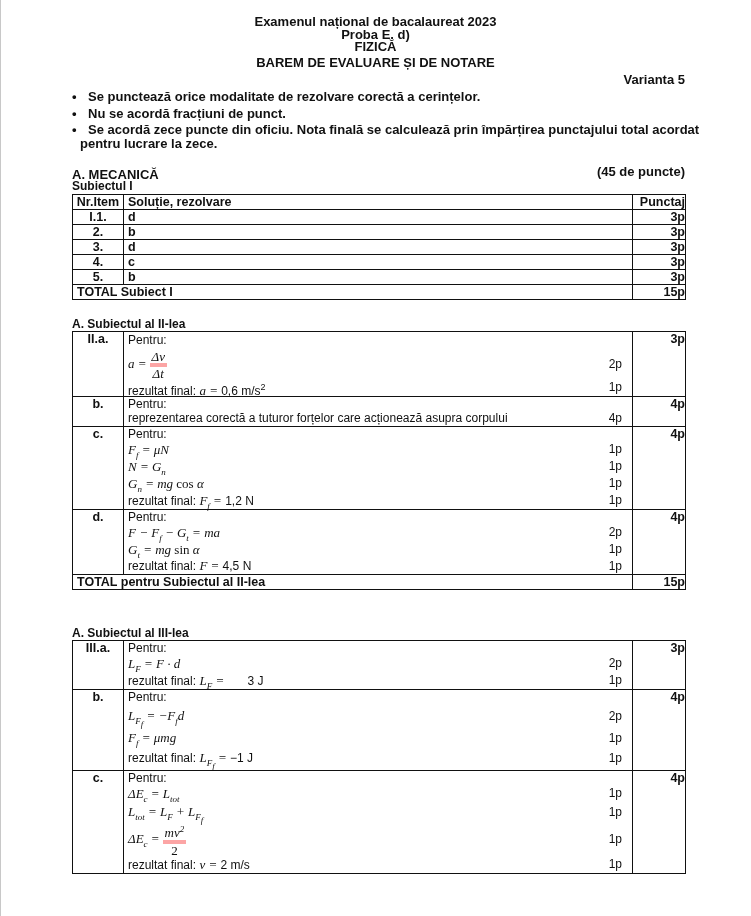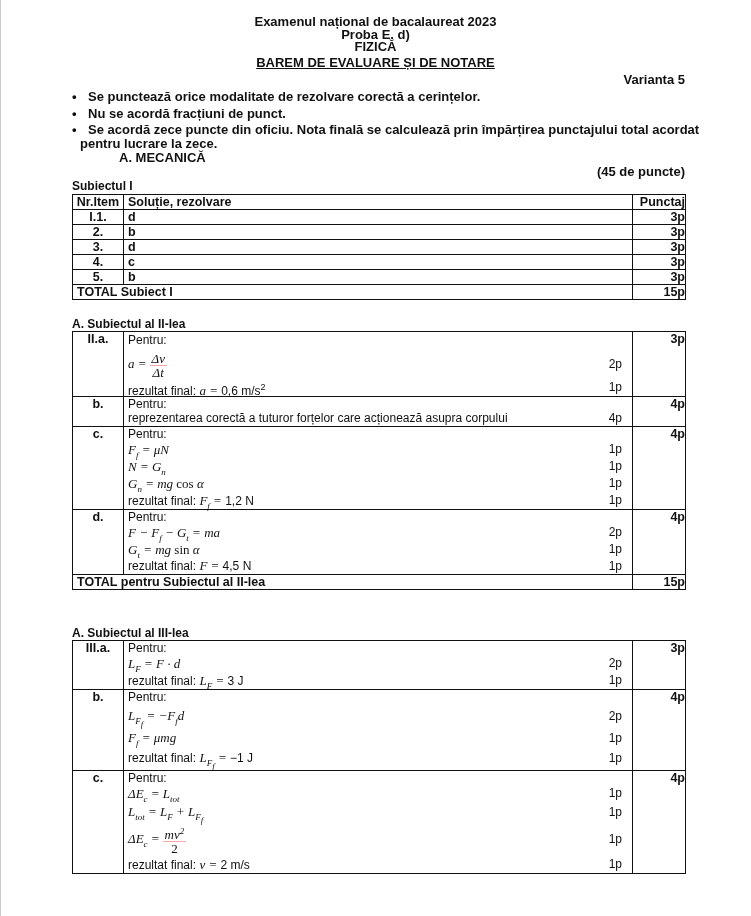--- a/index.html
+++ b/index.html
@@ -20,42 +20,42 @@
   .c3 { width:52px; text-align:right; padding:0; }
   .tII td { font-size:12px; }
   .tII .c1 { font-weight:bold; font-size:12.5px; }
   .tII .c3 { font-weight:bold; font-size:12.5px; }
   .row { position:relative; height:17px; line-height:17px; }
   .row .pt { position:absolute; right:10px; top:0; }
   .row.tall { height:30px; line-height:30px; }
   .row.tall2 { height:34px; line-height:34px; }
   .m { font-family:"Liberation Serif", serif; font-style:italic; font-size:13px; }
   .frac { display:inline-block; vertical-align:middle; text-align:center; line-height:13px; margin-left:3px; }
-  .frac .n { display:block; border-bottom:1px solid #fca5a5; padding:0 2px; }
+  .frac .n { display:block; border-bottom:4px solid #fca5a5; padding:0 2px; }
   .frac .d { display:block; padding:0 2px; }
   sub, sup { font-size:9px; }
   .total td { font-weight:bold; font-size:12.5px; height:14px; line-height:14px; }
 </style>
 </head>
 <body>
 
 <div class="leftbar"></div>
 
 <div class="abs hdr" style="top:15px;">Examenul național de bacalaureat 2023</div>
 <div class="abs hdr" style="top:28px;">Proba E. d)</div>
 <div class="abs hdr" style="top:40px;">FIZICĂ</div>
-<div class="abs hdr" style="top:56px;text-decoration:underline;">BAREM DE EVALUARE ȘI DE NOTARE</div>
+<div class="abs hdr" style="top:56px;">BAREM DE EVALUARE ȘI DE NOTARE</div>
 <div class="abs b t13" style="top:72px; right:66px;">Varianta 5</div>
 
 <div class="abs bullet" style="top:89px;"><span class="dot">•</span><span>Se punctează orice modalitate de rezolvare corectă a cerințelor.</span></div>
 <div class="abs bullet" style="top:106px;"><span class="dot">•</span><span>Nu se acordă fracțiuni de punct.</span></div>
 <div class="abs bullet" style="top:122px;"><span class="dot">•</span><span>Se acordă zece puncte din oficiu. Nota finală se calculează prin împărțirea punctajului total acordat</span></div>
 <div class="abs b t13" style="top:136px; left:80px;">pentru lucrare la zece.</div>
 
-<div class="abs b t13" style="top:150px; left:72px;margin-left:47px;">A. MECANICĂ</div>
+<div class="abs b t13" style="top:167px; left:72px;">A. MECANICĂ</div>
 <div class="abs b t13" style="top:164px; right:66px;">(45 de puncte)</div>
 <div class="abs b t12" style="top:179px; left:72px;">Subiectul I</div>
 
 <table class="tI" style="left:72px; top:194px; width:614px;">
   <tbody>
       <tr>
     <td class="c1">Nr.Item</td>
     <td>Soluție, rezolvare</td>
     <td class="c3">Punctaj</td>
   </tr>
@@ -178,21 +178,21 @@
       <tr>
     <td class="c1">III.a.</td>
     <td>
       <div class="row" style="height:14px;line-height:14px;"><span>Pentru:</span></div>
       <div class="row">
         <span class="m">L<sub>F</sub> = F · d</span>
         <span class="pt">2p</span>
       </div>
       <div class="row">
         <span>rezultat final:</span>
-        <span class="m"> L<sub>F</sub> = <span style="font-style:normal;font-family:'Liberation Sans',sans-serif;font-size:12px;">3 J</span></span>
+        <span class="m"> L<sub>F</sub> = <span style="font-style:normal;font-family:'Liberation Sans',sans-serif;font-size:12px;margin-left:20px;">3 J</span></span>
         <span class="pt">1p</span>
       </div>
     </td>
     <td class="c3">3p</td>
   </tr>
   <tr>
     <td class="c1">b.</td>
     <td>
       <div class="row" style="height:14px;line-height:14px;"><span>Pentru:</span></div>
       <div class="row" style="height:24px;line-height:24px;">

